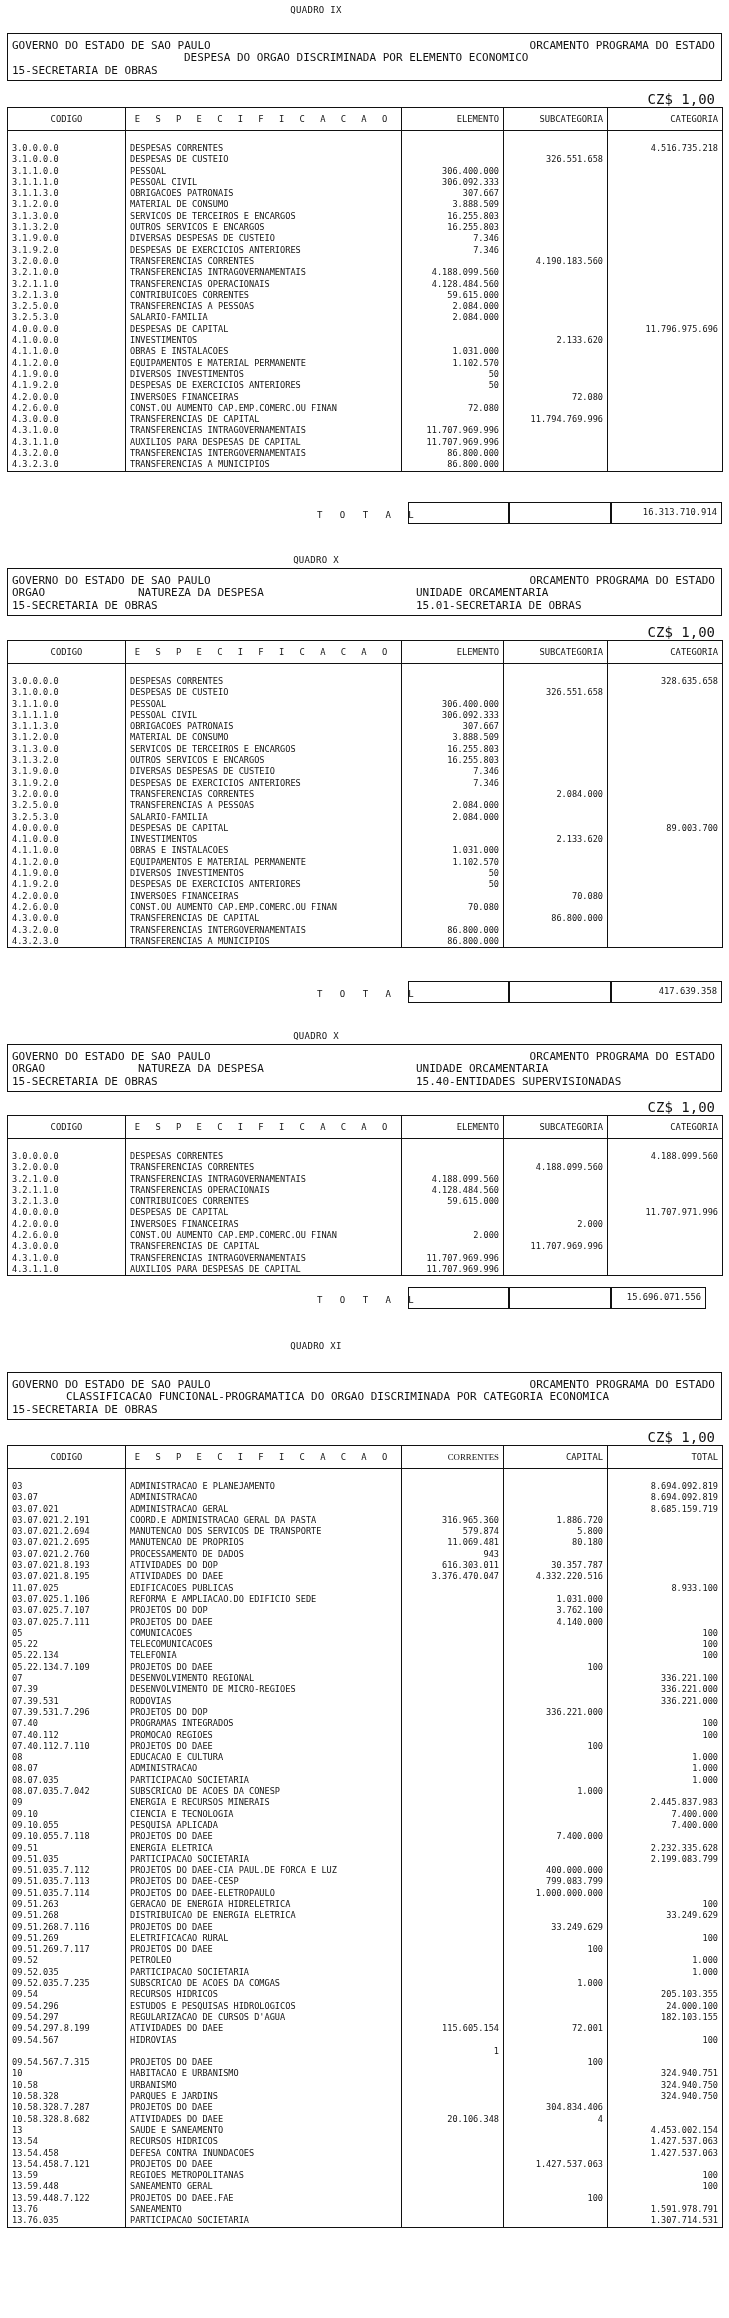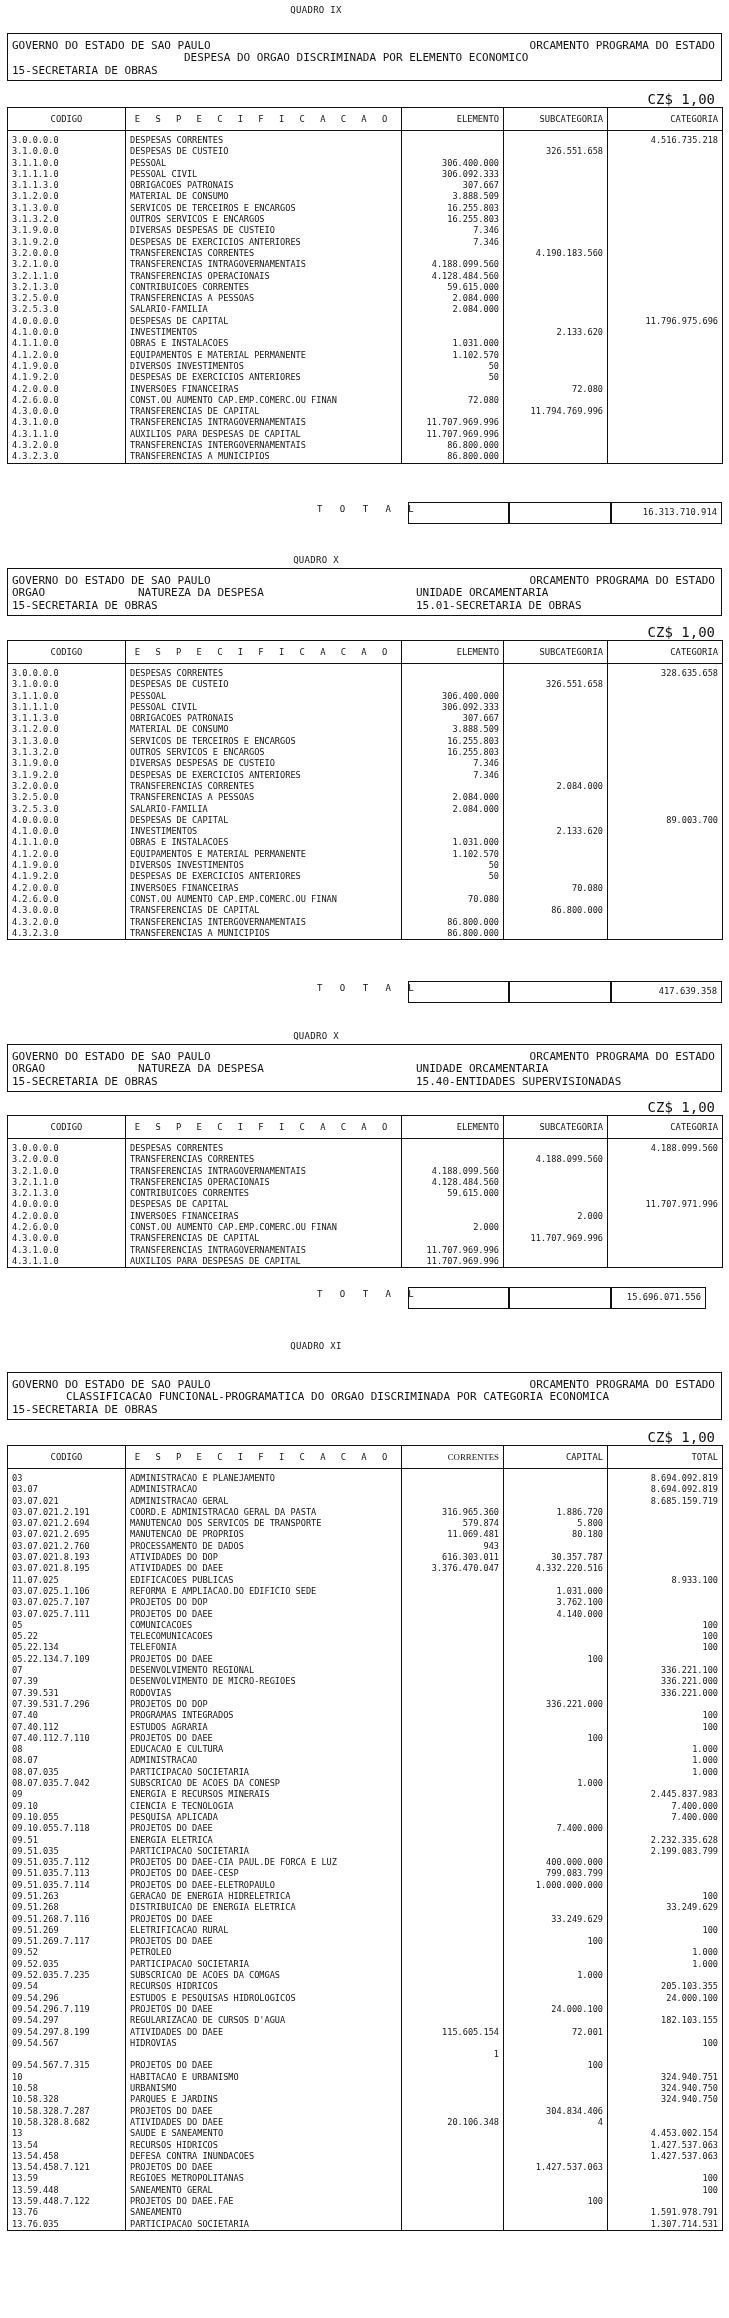--- a/index.html
+++ b/index.html
@@ -7,25 +7,25 @@
          font-family:"DejaVu Sans Mono", monospace; color:#111; font-size:8.6px; }
   .qtitle { position:absolute; left:0; width:632px; text-align:center; font-size:9px; letter-spacing:0.3px; }
   .hdrbox { position:absolute; left:7px; width:715px; border:1.5px solid #111; box-sizing:border-box; background:#fff; }
   .hdrbox .ln { position:absolute; white-space:pre; font-size:11px; }
   .cz { position:absolute; right:14px; font-size:14px; }
   table.t { position:absolute; left:7px; width:715px; border-collapse:collapse; table-layout:fixed; }
   table.t th { border:1.5px solid #111; height:22px; font-weight:normal; font-size:8.8px; padding:0 4px; }
   table.t td { border-left:1.5px solid #111; border-right:1.5px solid #111; padding:0 4px; height:11.3px;
                line-height:11.3px; white-space:nowrap; overflow:hidden; vertical-align:top; }
   table.t tr.last td { border-bottom:1.5px solid #111; }
-  table.t tr.first td { padding-top:4px; }
+  table.t tr.first td { padding-top:12px; }
   .num { text-align:right; }
   .spec { letter-spacing:5px; }
   .totrow { position:absolute; left:7px; width:715px; height:22px; }
-  .totlbl { position:absolute; left:310px; top:2px; letter-spacing:6px; font-size:9px; }
+  .totlbl { position:absolute; left:310px; top:8px; letter-spacing:6px; font-size:9px; }
   .totbox { position:absolute; top:0; height:22px; border:1.5px solid #111; box-sizing:border-box; text-align:right;
             padding-right:4px; line-height:19px; font-size:8.8px; }
 </style>
 </head>
 <body>
 
 <div class="qtitle" style="top:5px">QUADRO IX</div>
 <div class="hdrbox" style="top:33px;height:48px">
   <span class="ln" style="left:4px;top:5px">GOVERNO DO ESTADO DE SAO PAULO</span>
   <span class="ln" style="right:6px;top:5px">ORCAMENTO PROGRAMA DO ESTADO</span>
@@ -759,21 +759,21 @@
       </tr>
       <tr>
         <td>07.40</td>
         <td>PROGRAMAS INTEGRADOS</td>
         <td class="num"></td>
         <td class="num"></td>
         <td class="num">100</td>
       </tr>
       <tr>
         <td>07.40.112</td>
-        <td>ESTUDOS AGRARIA</td>
+        <td>PROMOCAO REGIOES</td>
         <td class="num"></td>
         <td class="num"></td>
         <td class="num">100</td>
       </tr>
       <tr>
         <td>07.40.112.7.110</td>
         <td>PROJETOS DO DAEE</td>
         <td class="num"></td>
         <td class="num">100</td>
         <td class="num"></td>
@@ -931,27 +931,20 @@
         <td class="num"></td>
         <td class="num"></td>
         <td class="num">205.103.355</td>
       </tr>
       <tr>
         <td>09.54.296</td>
         <td>ESTUDOS E PESQUISAS HIDROLOGICOS</td>
         <td class="num"></td>
         <td class="num"></td>
         <td class="num">24.000.100</td>
-      </tr>
-      <tr>
-        <td>09.54.296.7.119</td>
-        <td>PROJETOS DO DAEE</td>
-        <td class="num"></td>
-        <td class="num">24.000.100</td>
-        <td class="num"></td>
       </tr>
       <tr>
         <td>09.54.297</td>
         <td>REGULARIZACAO DE CURSOS D'AGUA</td>
         <td class="num"></td>
         <td class="num"></td>
         <td class="num">182.103.155</td>
       </tr>
       <tr>
         <td>09.54.297.8.199</td>

